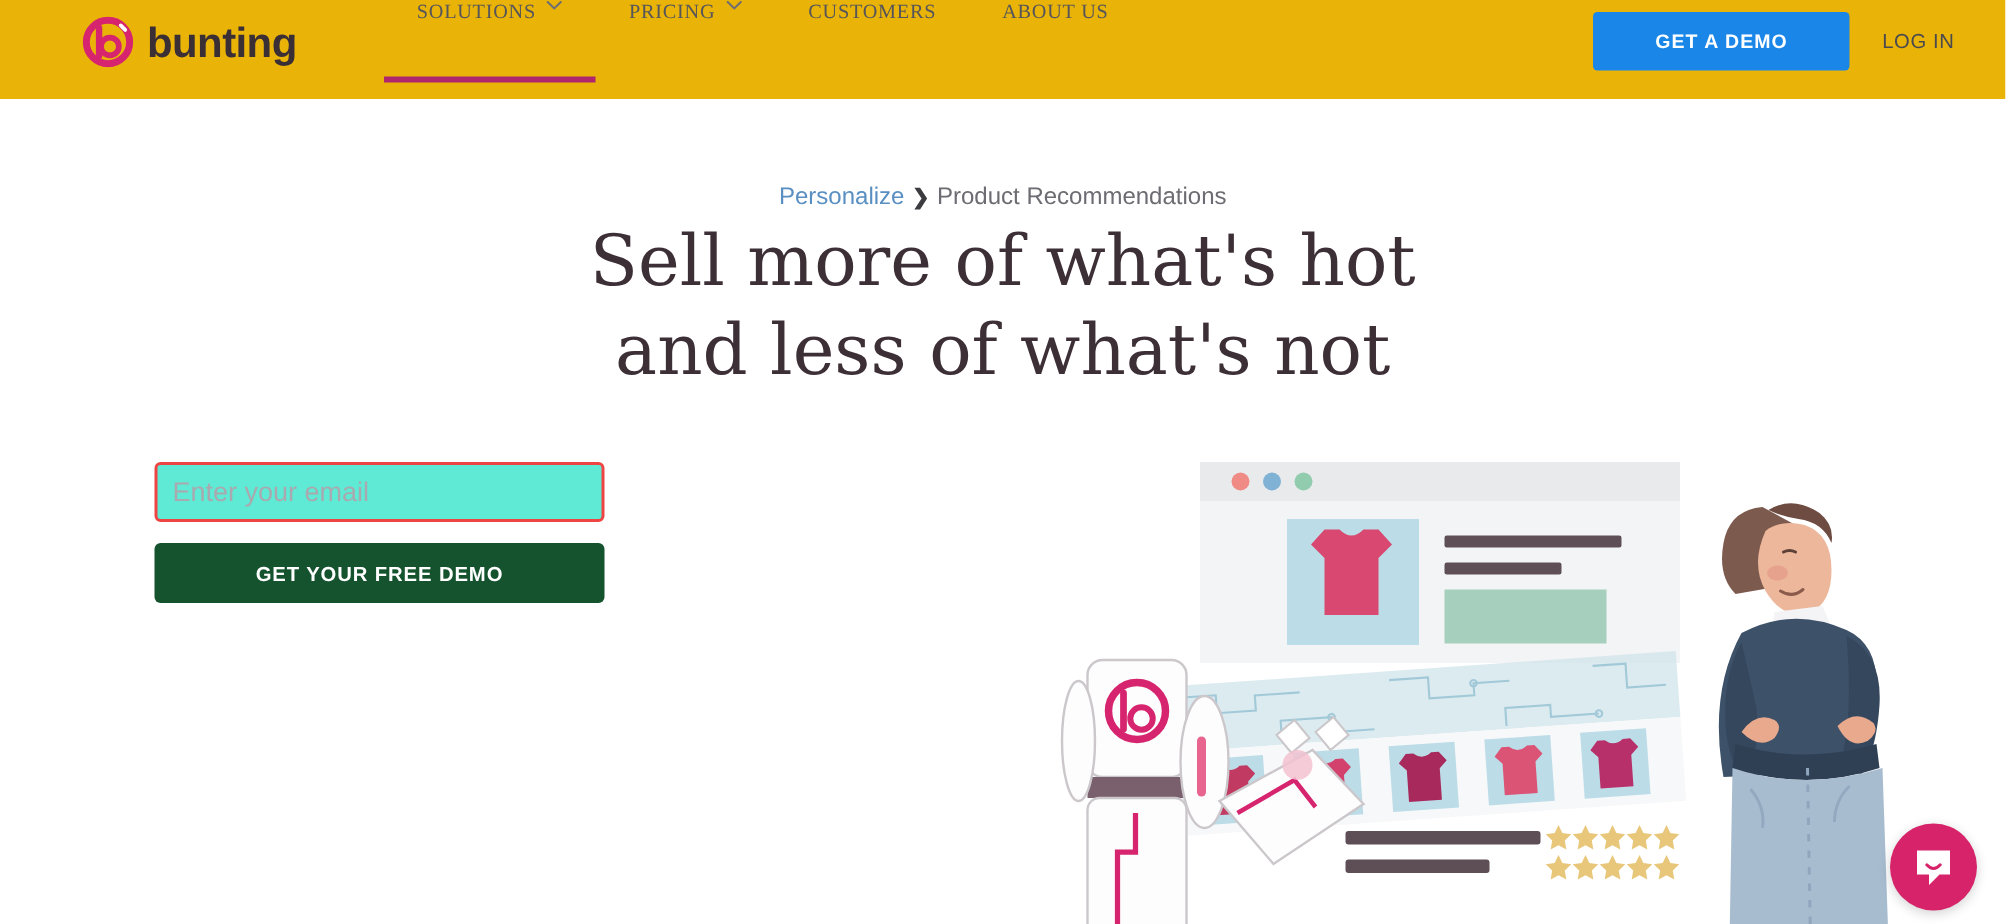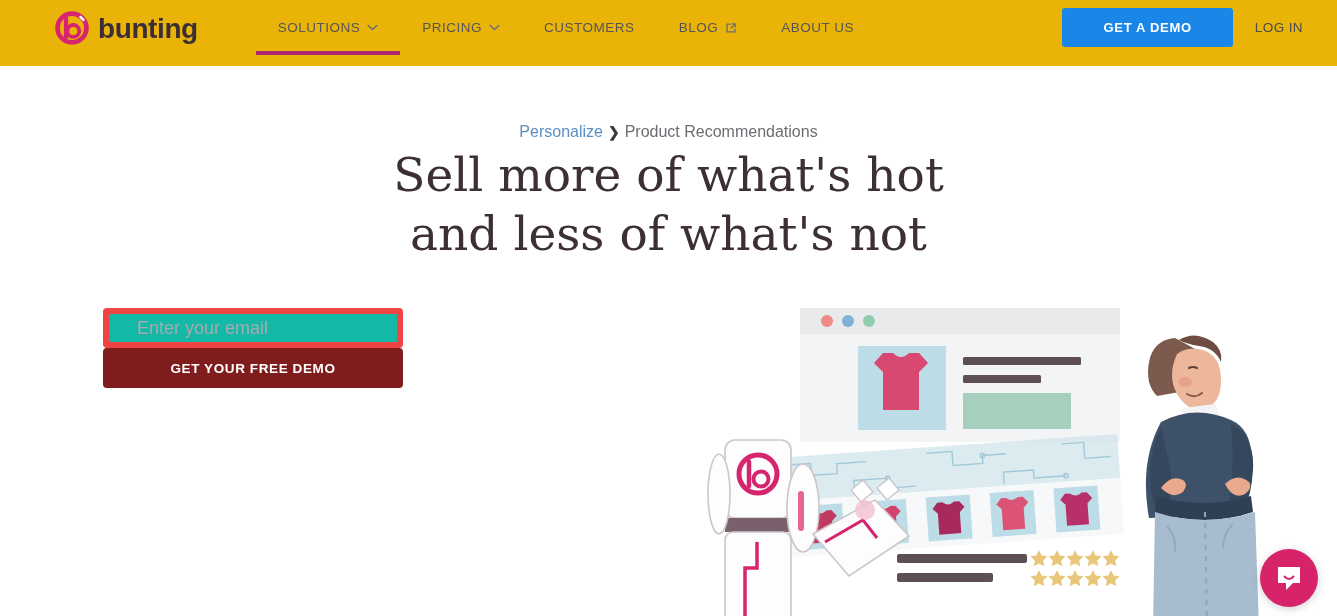--- a/index.html
+++ b/index.html
@@ -41,29 +41,30 @@
 
   .main-nav {
     display: flex;
     align-items: flex-start;
     margin-left: 58px;
     height: 66px;
   }
   .nav-item {
     position: relative;
     display: flex;
-    align-items: center;
+    align-items: flex-start;
     gap: 7px;
     height: 55px;
     padding: 0 22px;
     font-size: 13.5px;
     letter-spacing: 0.5px;
     color: #55555a;
     cursor: pointer;
     white-space: nowrap;
+    font-family: Liberation Serif, serif;
   }
   .nav-item.active::after {
     content: "";
     position: absolute;
     left: 0; right: 0; bottom: 0;
     height: 4px;
     background: #b0266e;
   }
   .chev { width: 11px; height: 7px; display: block; flex: none; }
   .ext-ico { width: 12px; height: 12px; display: block; flex: none; }
@@ -133,35 +134,36 @@
     font-size: 18.5px;
     line-height: 34px;
     color: #76767c;
     width: 570px;
   }
   .email-input {
     display: block;
     width: 300px;
     height: 40px;
     margin-top: 32px;
-    padding: 0 28px;
-    border: 6px solid #ef4444;
+    padding: 0 10px;
+    border: 2px solid #ef4444;
     border-radius: 4px;
     font-family: inherit;
     font-size: 18px;
     color: #3d3d42;
-    background: #14b8a6;
+    background: #5eead4;
     outline: none;
   }
   .email-input::placeholder { color: #a9a9af; }
   .btn-free-demo {
     display: block;
     width: 300px;
     height: 40px;
-    background: #7f1d1d;
+    margin-top: 14px;
+    background: #14532d;
     color: #ffffff;
     border: none;
     border-radius: 4px;
     font-family: inherit;
     font-size: 13.5px;
     font-weight: bold;
     letter-spacing: 0.6px;
     cursor: pointer;
   }
 
@@ -220,28 +222,20 @@
       <span>PRICING</span>
       <svg class="chev" viewBox="0 0 12 8">
         <path d="M1 1.6 L6 6.4 L11 1.6" fill="none" stroke="#6d6d72" stroke-width="1.6" stroke-linecap="round"></path>
       </svg>
     </div>
 
     <div class="nav-item">
       <span>CUSTOMERS</span>
     </div>
 
-    <div class="nav-item">
-      <span>BLOG</span>
-      <svg class="ext-ico" viewBox="0 0 14 14">
-        <path d="M6 2.4 H2.4 V11.6 H11.6 V8" fill="none" stroke="#6d6d72" stroke-width="1.5" stroke-linejoin="round" stroke-linecap="round"></path>
-        <path d="M8.4 2.2 H11.9 V5.7" fill="none" stroke="#6d6d72" stroke-width="1.5" stroke-linecap="round" stroke-linejoin="round"></path>
-        <path d="M11.7 2.4 L7.1 7" fill="none" stroke="#6d6d72" stroke-width="1.5" stroke-linecap="round"></path>
-      </svg>
-    </div>
 
     <div class="nav-item">
       <span>ABOUT US</span>
     </div>
 
   </nav>
 
   <div class="header-right">
     <button class="btn-demo">GET A DEMO</button>
     <span class="login-link">LOG IN</span>

